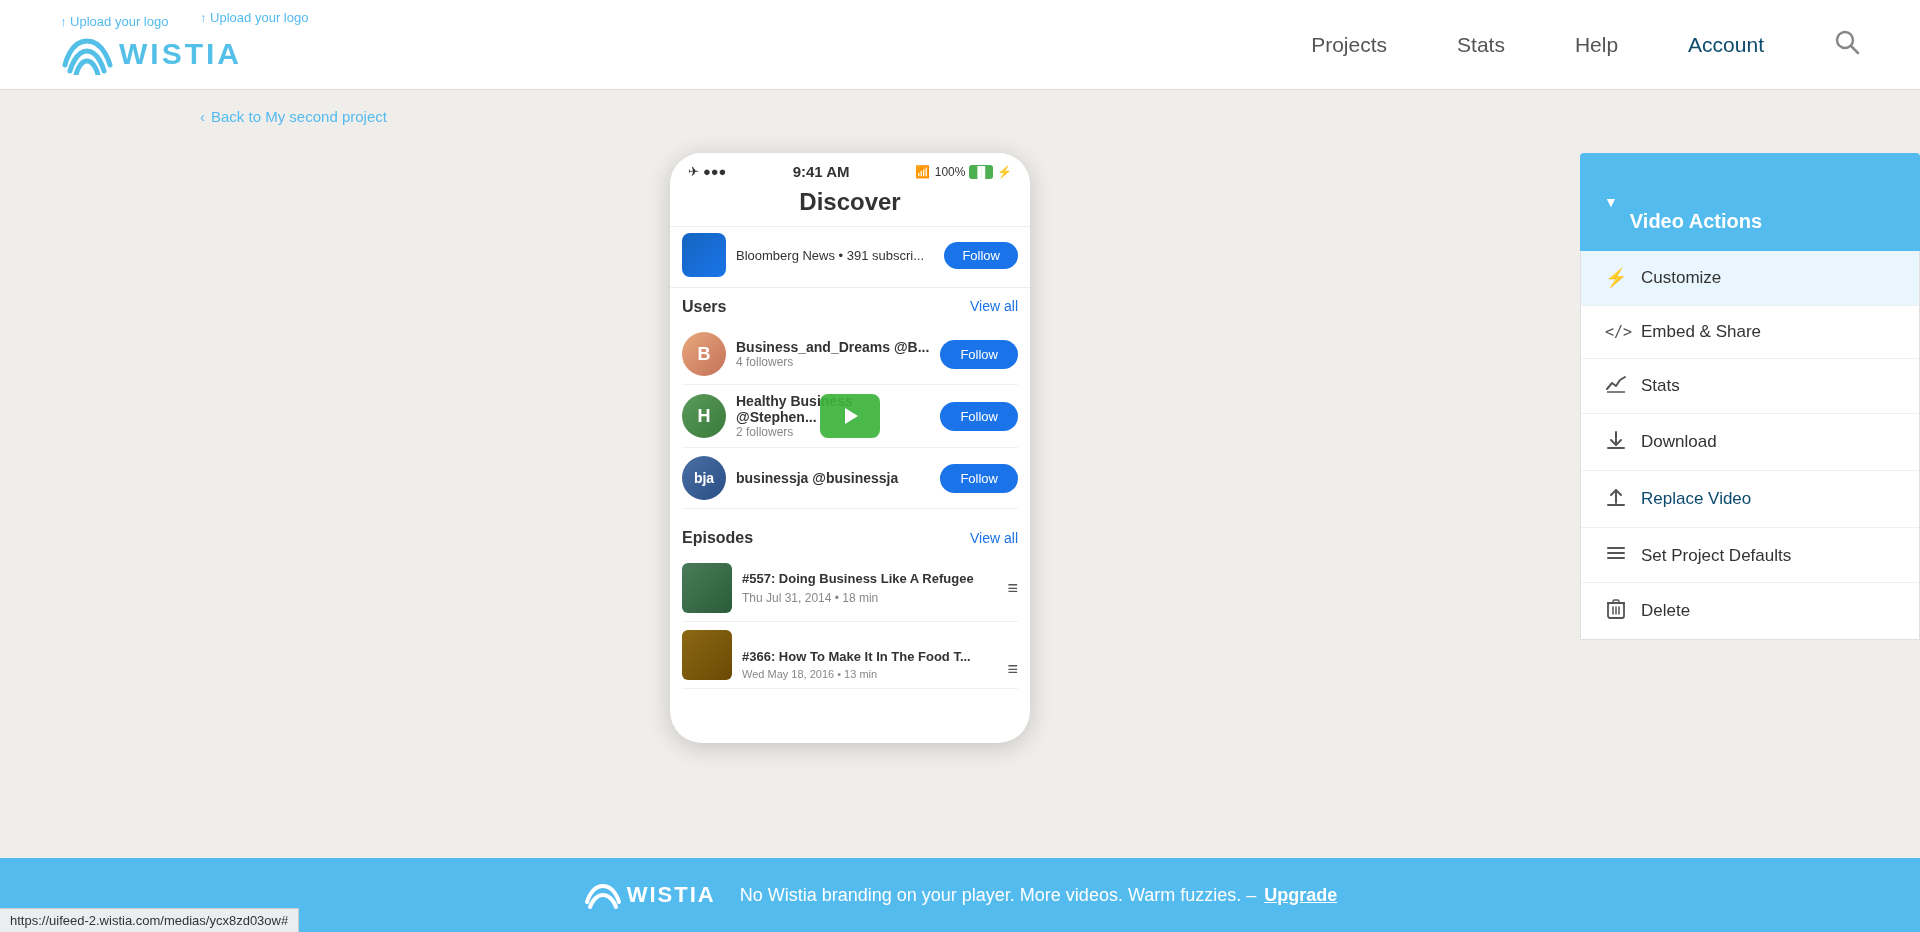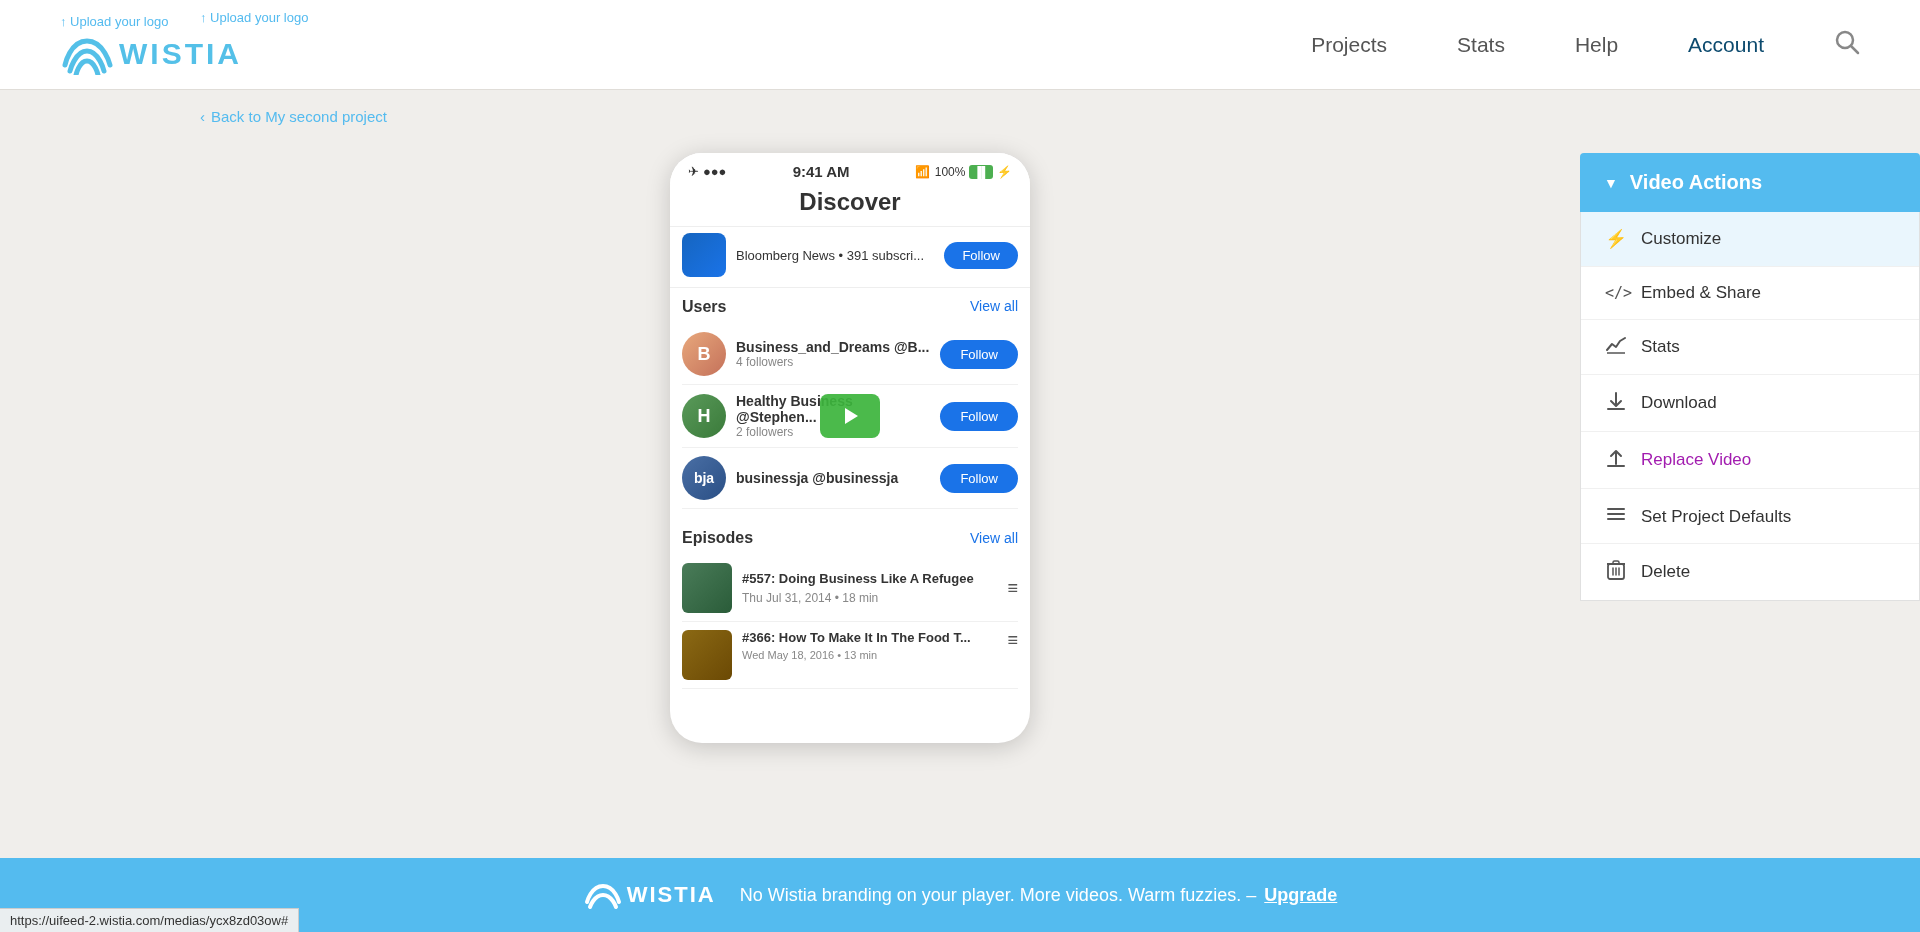--- a/index.html
+++ b/index.html
@@ -124,37 +124,37 @@
 
         <div style="display:flex; align-items:center; gap:10px; padding:8px 0; border-bottom:1px solid #f0f0f0;">
           <div style="width:50px; height:50px; border-radius:6px; background:linear-gradient(135deg,#4a7c59,#2a5c39); flex-shrink:0;"></div>
           <div style="flex:1;">
             <div style="font-size:13px; font-weight:600; color:#333; line-height:1.3;">#557: Doing Business Like A Refugee</div>
             <div style="font-size:12px; color:#888; margin-top:3px;">Thu Jul 31, 2014 • 18 min</div>
           </div>
           <span style="color:#555; font-size:18px; cursor:pointer;">≡</span>
         </div>
 
-        <div style="display:flex; align-items:flex-start; gap:10px; padding:8px 0; border-bottom:1px solid #f0f0f0;">
+        <div style="display:flex; align-items:flex-end; gap:10px; padding:8px 0; border-bottom:1px solid #f0f0f0;">
           <div style="width:50px; height:50px; border-radius:6px; background:linear-gradient(135deg,#8b6914,#6b4904); flex-shrink:0;"></div>
           <div style="flex:1;">
             <div style="font-size:13px; font-weight:600; color:#333; line-height:1.3;">#366: How To Make It In The Food T...</div>
             <div style="font-size:11px; color:#888; margin-top:2px;">Wed May 18, 2016 • 13 min</div>
           </div>
           <span style="color:#555; font-size:18px; cursor:pointer;">≡</span>
         </div>
       </div>
     </div>
   </div>
 
   <div style="width:340px; flex-shrink:0; padding-top:10px; margin-right:0;">
 
     <div style="background:#54bbef; color:#fff; padding:18px 24px; display:flex; align-items:center; gap:12px; cursor:pointer; border-radius:4px 4px 0 0;">
       <span style="font-size:14px;">▼</span>
-      <span style="font-size:20px; font-weight:600;">Video Actions</span>
+      <span style="font-size:20px; font-weight:600;margin-top:39px;">Video Actions</span>
     </div>
 
     <div style="background:#fff; border:1px solid #e0e0e0; border-top:none;">
 
       <div style="display:flex; align-items:center; gap:14px; padding:16px 24px; cursor:pointer; border-bottom:1px solid #f0f0f0; background:#eaf6fd;">
         <span style="width:22px; text-align:center; color:#54bbef; font-size:18px;">⚡</span>
         <span style="font-size:17px; color:#333;">Customize</span>
       </div>
 
       <div style="display:flex; align-items:center; gap:14px; padding:16px 24px; cursor:pointer; border-bottom:1px solid #f0f0f0;">
@@ -184,21 +184,21 @@
       </div>
 
       <div style="display:flex; align-items:center; gap:14px; padding:16px 24px; cursor:pointer; border-bottom:1px solid #f0f0f0;">
         <span style="width:22px; text-align:center; color:#555; font-size:16px;">
           <svg width="20" height="20" viewBox="0 0 20 20" fill="none">
             <line x1="10" y1="16" x2="10" y2="4" stroke="#555" stroke-width="2" stroke-linecap="round"></line>
             <polyline points="5,8 10,3 15,8" stroke="#555" stroke-width="2" fill="none" stroke-linecap="round" stroke-linejoin="round"></polyline>
             <line x1="2" y1="18" x2="18" y2="18" stroke="#555" stroke-width="2" stroke-linecap="round"></line>
           </svg>
         </span>
-        <span style="font-size:17px; color:#a21caf;">Replace Video</span>
+        <span style="font-size:17px; color:#0c4a6e;">Replace Video</span>
       </div>
 
       <div style="display:flex; align-items:flex-end; gap:14px; padding:16px 24px; cursor:pointer; border-bottom:1px solid #f0f0f0;">
         <span style="width:22px; text-align:center; color:#555; font-size:16px;">
           <svg width="20" height="18" viewBox="0 0 20 18" fill="none">
             <line x1="2" y1="4" x2="18" y2="4" stroke="#555" stroke-width="2" stroke-linecap="round"></line>
             <line x1="2" y1="9" x2="18" y2="9" stroke="#555" stroke-width="2" stroke-linecap="round"></line>
             <line x1="2" y1="14" x2="18" y2="14" stroke="#555" stroke-width="2" stroke-linecap="round"></line>
           </svg>
         </span>

